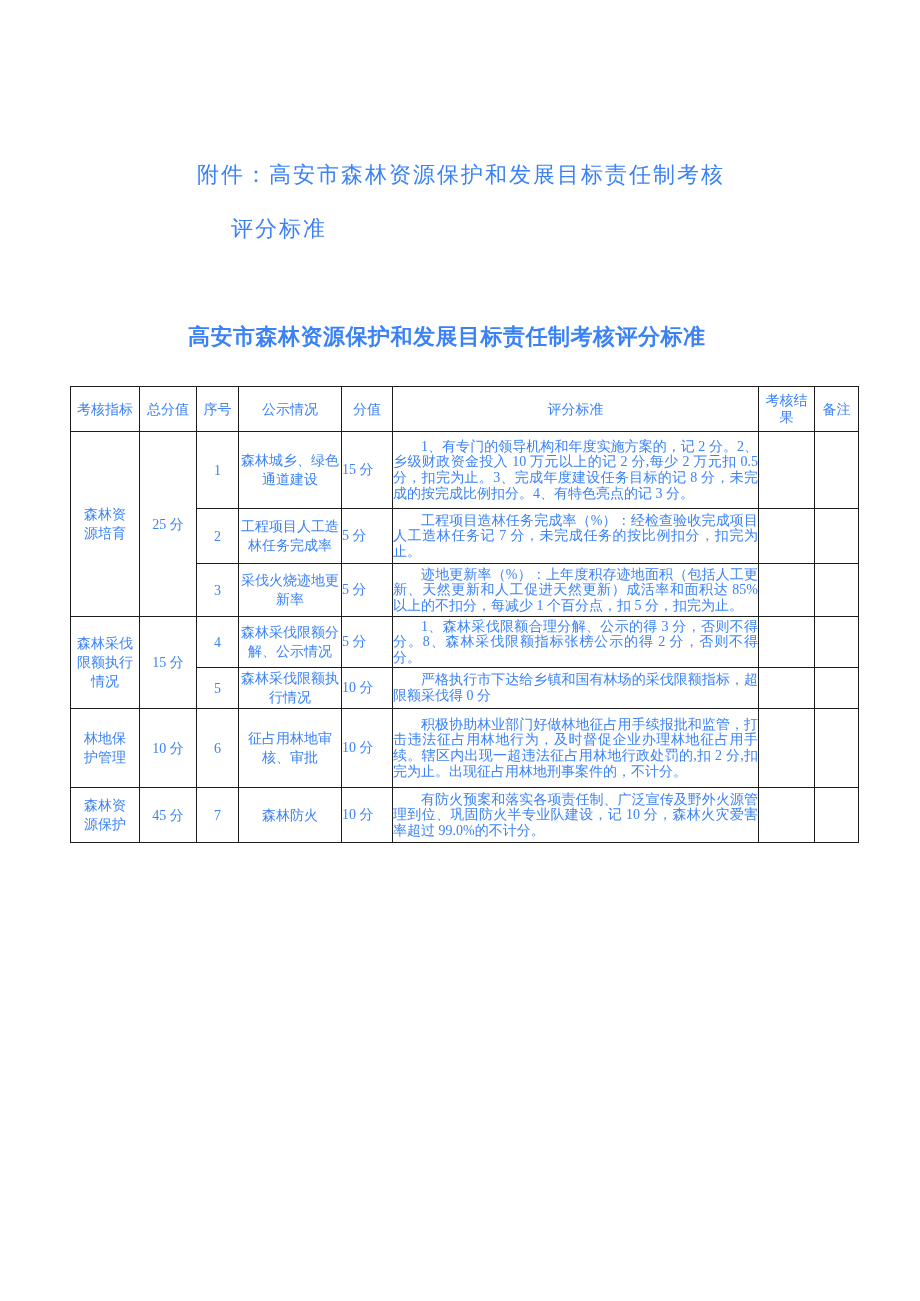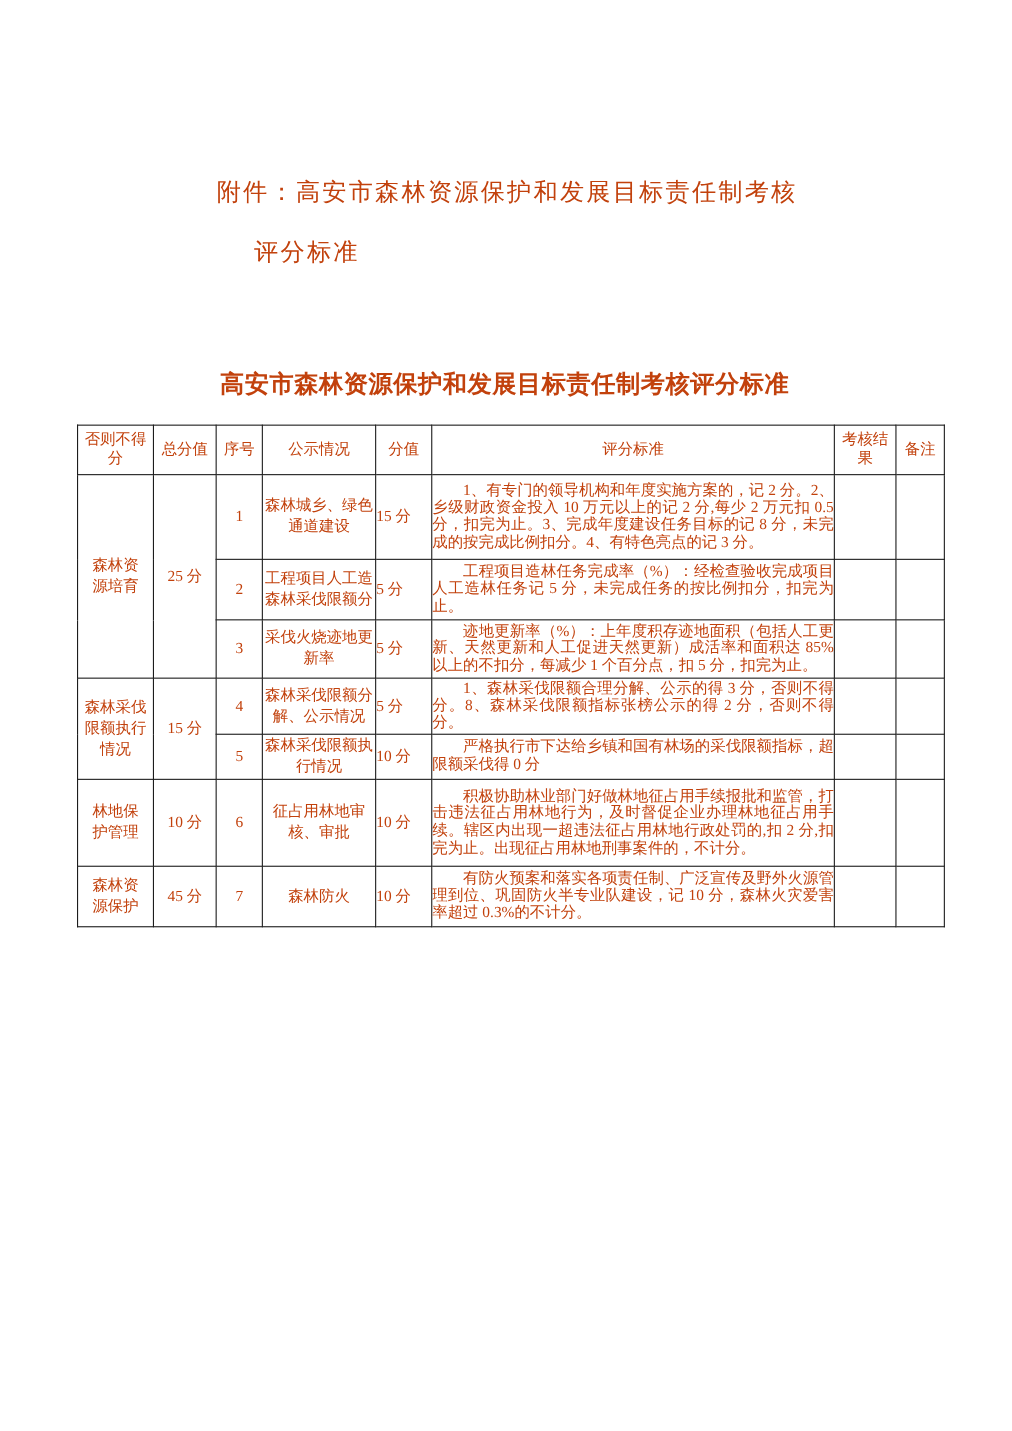--- a/index.html
+++ b/index.html
@@ -1,42 +1,42 @@
 <!DOCTYPE html>
 <html><head>
 <meta charset="utf-8">
 <style>
   html,body{margin:0;padding:0;background:#ffffff;}
   .page{
     position:relative;
     width:920px;
     height:1245px;
     background:#ffffff;
-    color:#c2410c;
+    color:#3b82f6;
     font-family:"Liberation Serif","DejaVu Serif",serif;
     overflow:hidden;
   }
   .doc-heading{
     position:absolute;
     left:197px;
     top:162px;
     font-size:22px;
     letter-spacing:2px;
     line-height:26px;
     white-space:nowrap;
   }
   .heading-line2{
     margin-top:28px;
     margin-left:34px;
   }
   .table-title{
     position:absolute;
     left:188px;
     top:322px;
-    margin:12px;
+    margin:0;
     font-size:22px;
     font-weight:bold;
     letter-spacing:0.5px;
     white-space:nowrap;
   }
   table.score-table{
     position:absolute;
     left:70px;
     top:386px;
     width:788px;
@@ -99,21 +99,21 @@
       <col style="width:57px">
       <col style="width:42px">
       <col style="width:103px">
       <col style="width:51px">
       <col style="width:366px">
       <col style="width:56px">
       <col style="width:44px">
     </colgroup>
     <thead>
       <tr class="hr">
-        <th>否则不得分</th>
+        <th>考核指标</th>
         <th>总分值</th>
         <th>序号</th>
         <th>公示情况</th>
         <th>分值</th>
         <th>评分标准</th>
         <th>考核结
 果</th>
         <th>备注</th>
       </tr>
     </thead>
@@ -126,23 +126,23 @@
         <td class="c-sub">森林城乡、绿色
 通道建设</td>
         <td class="c-score">15 分</td>
         <td class="c-crit">1、有专门的领导机构和年度实施方案的，记 2 分。2、乡级财政资金投入 10 万元以上的记 2 分,每少 2 万元扣 0.5 分，扣完为止。3、完成年度建设任务目标的记 8 分，未完成的按完成比例扣分。4、有特色亮点的记 3 分。</td>
         <td class="c-res"></td>
         <td class="c-rem"></td>
       </tr>
       <tr class="r2">
         <td class="c-no">2</td>
         <td class="c-sub">工程项目人工造
-森林采伐限额分</td>
+林任务完成率</td>
         <td class="c-score">5 分</td>
-        <td class="c-crit">工程项目造林任务完成率（%）：经检查验收完成项目人工造林任务记 5 分，未完成任务的按比例扣分，扣完为止。</td>
+        <td class="c-crit">工程项目造林任务完成率（%）：经检查验收完成项目人工造林任务记 7 分，未完成任务的按比例扣分，扣完为止。</td>
         <td class="c-res"></td>
         <td class="c-rem"></td>
       </tr>
       <tr class="r3">
         <td class="c-no">3</td>
         <td class="c-sub">采伐火烧迹地更
 新率</td>
         <td class="c-score">5 分</td>
         <td class="c-crit">迹地更新率（%）：上年度积存迹地面积（包括人工更新、天然更新和人工促进天然更新）成活率和面积达 85%以上的不扣分，每减少 1 个百分点，扣 5 分，扣完为止。</td>
         <td class="c-res"></td>
@@ -182,20 +182,20 @@
         <td class="c-res"></td>
         <td class="c-rem"></td>
       </tr>
       <tr class="r7">
         <td class="c-ind">森林资
 源保护</td>
         <td class="c-total">45 分</td>
         <td class="c-no">7</td>
         <td class="c-sub">森林防火</td>
         <td class="c-score">10 分</td>
-        <td class="c-crit">有防火预案和落实各项责任制、广泛宣传及野外火源管理到位、巩固防火半专业队建设，记 10 分，森林火灾爱害率超过 0.3%的不计分。</td>
+        <td class="c-crit">有防火预案和落实各项责任制、广泛宣传及野外火源管理到位、巩固防火半专业队建设，记 10 分，森林火灾爱害率超过 99.0%的不计分。</td>
         <td class="c-res"></td>
         <td class="c-rem"></td>
       </tr>
     </tbody>
   </table>
 
 </div>
 
 </body></html>

